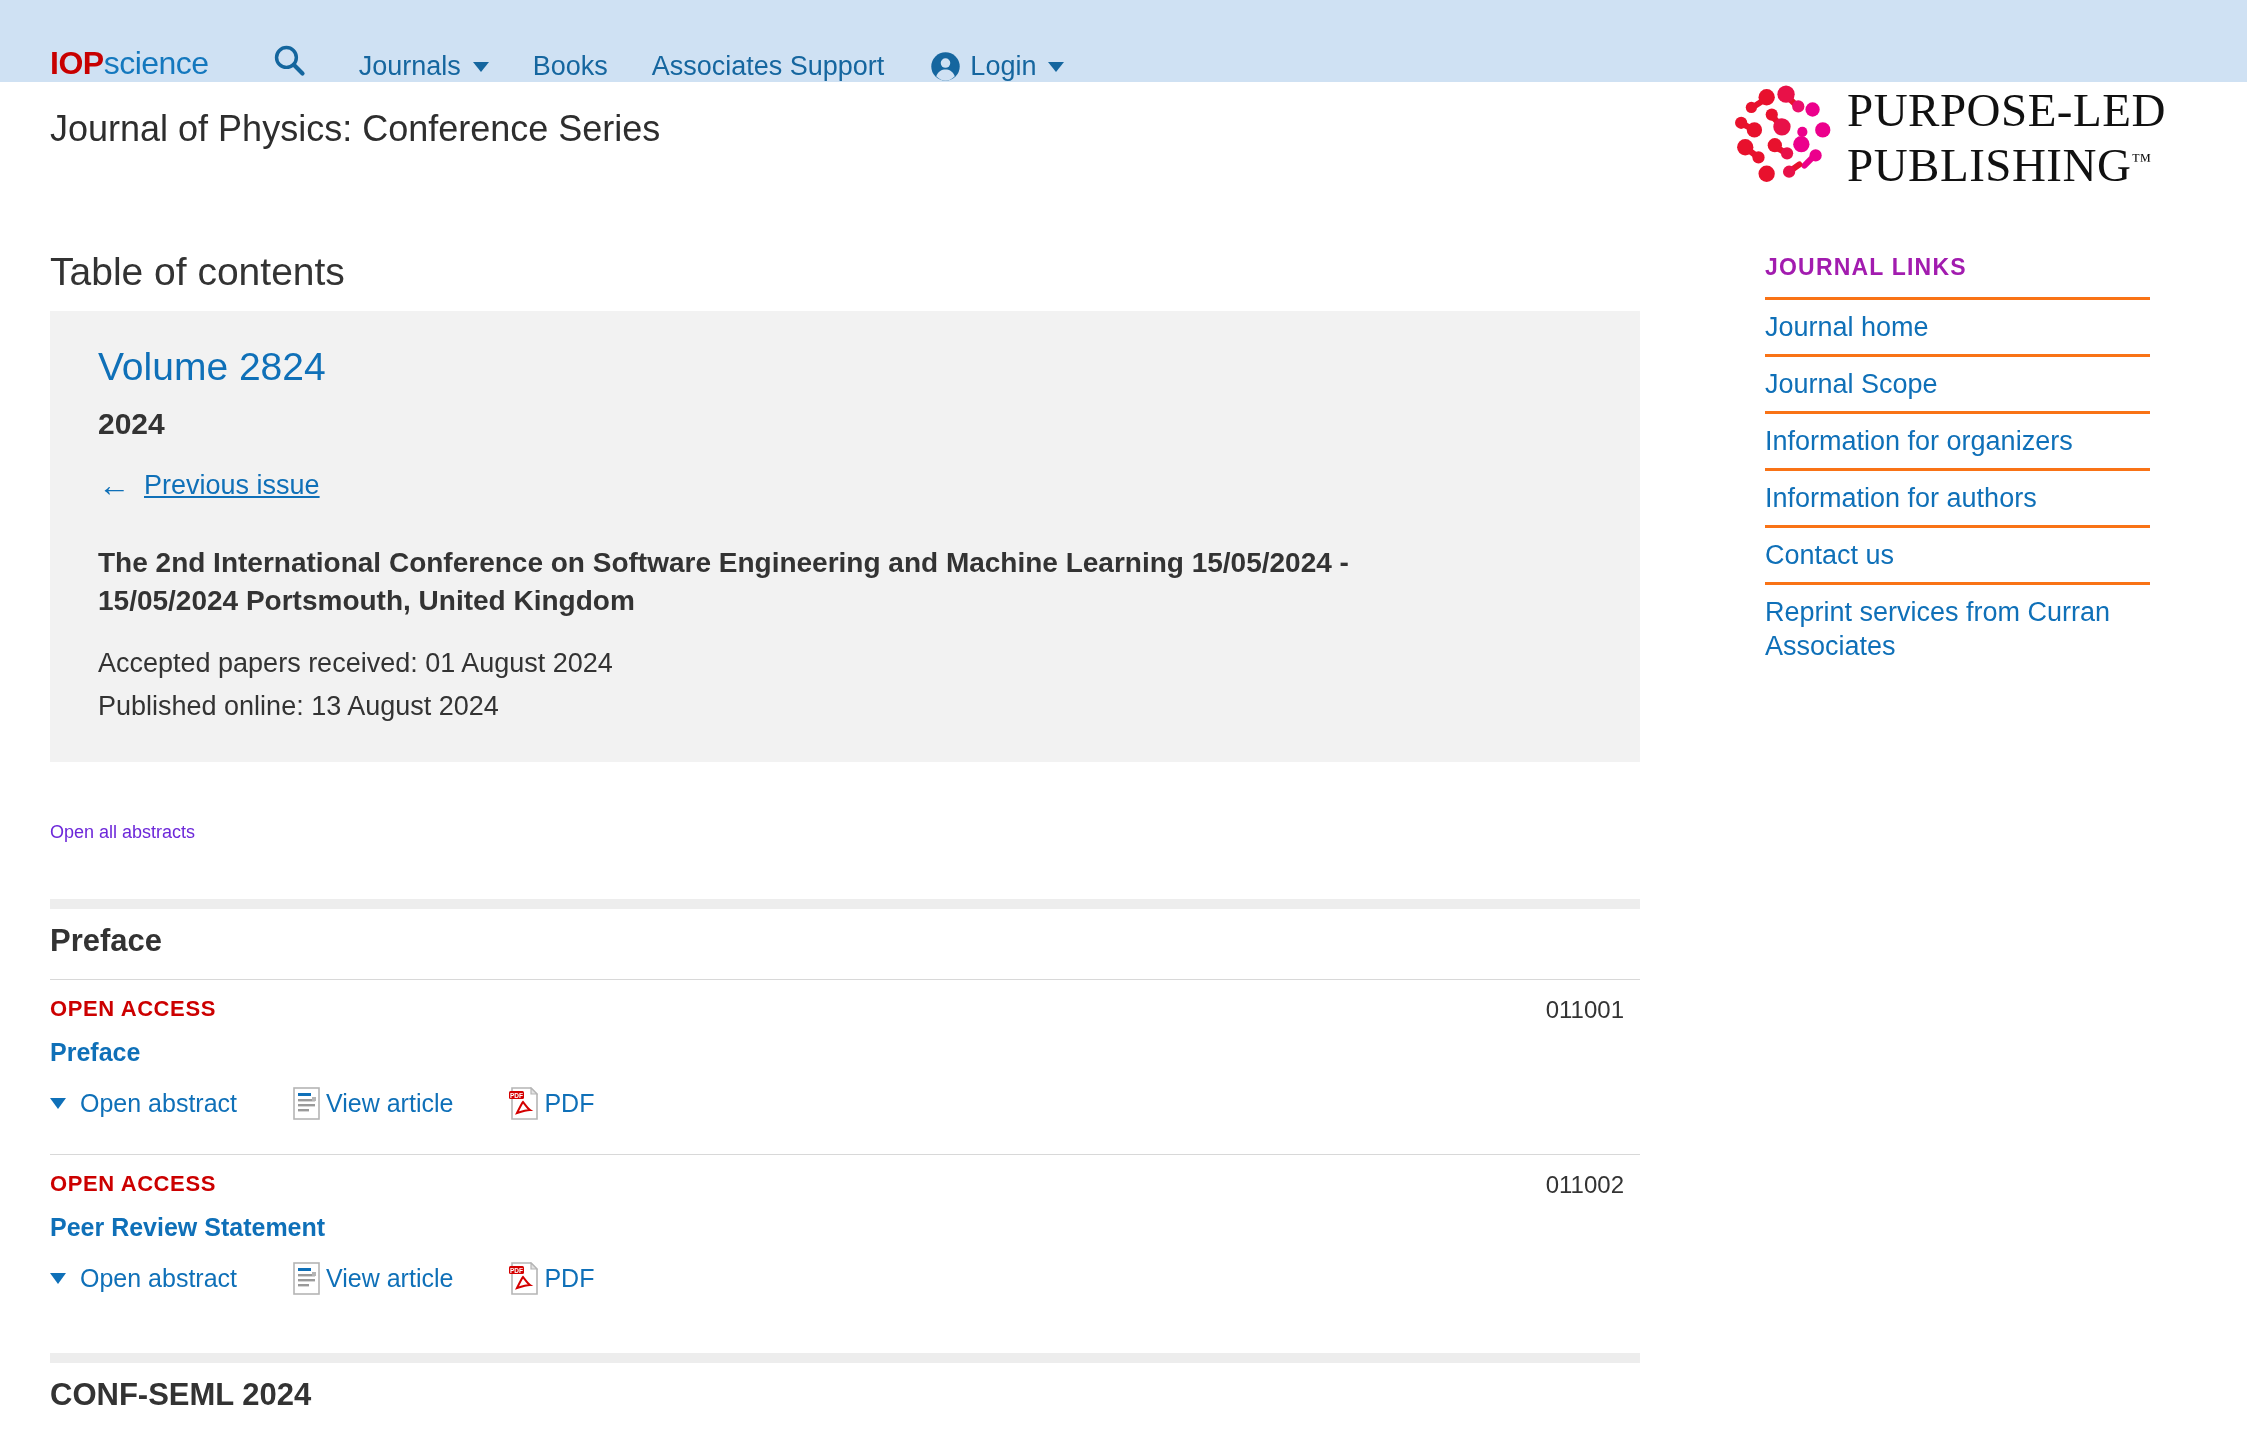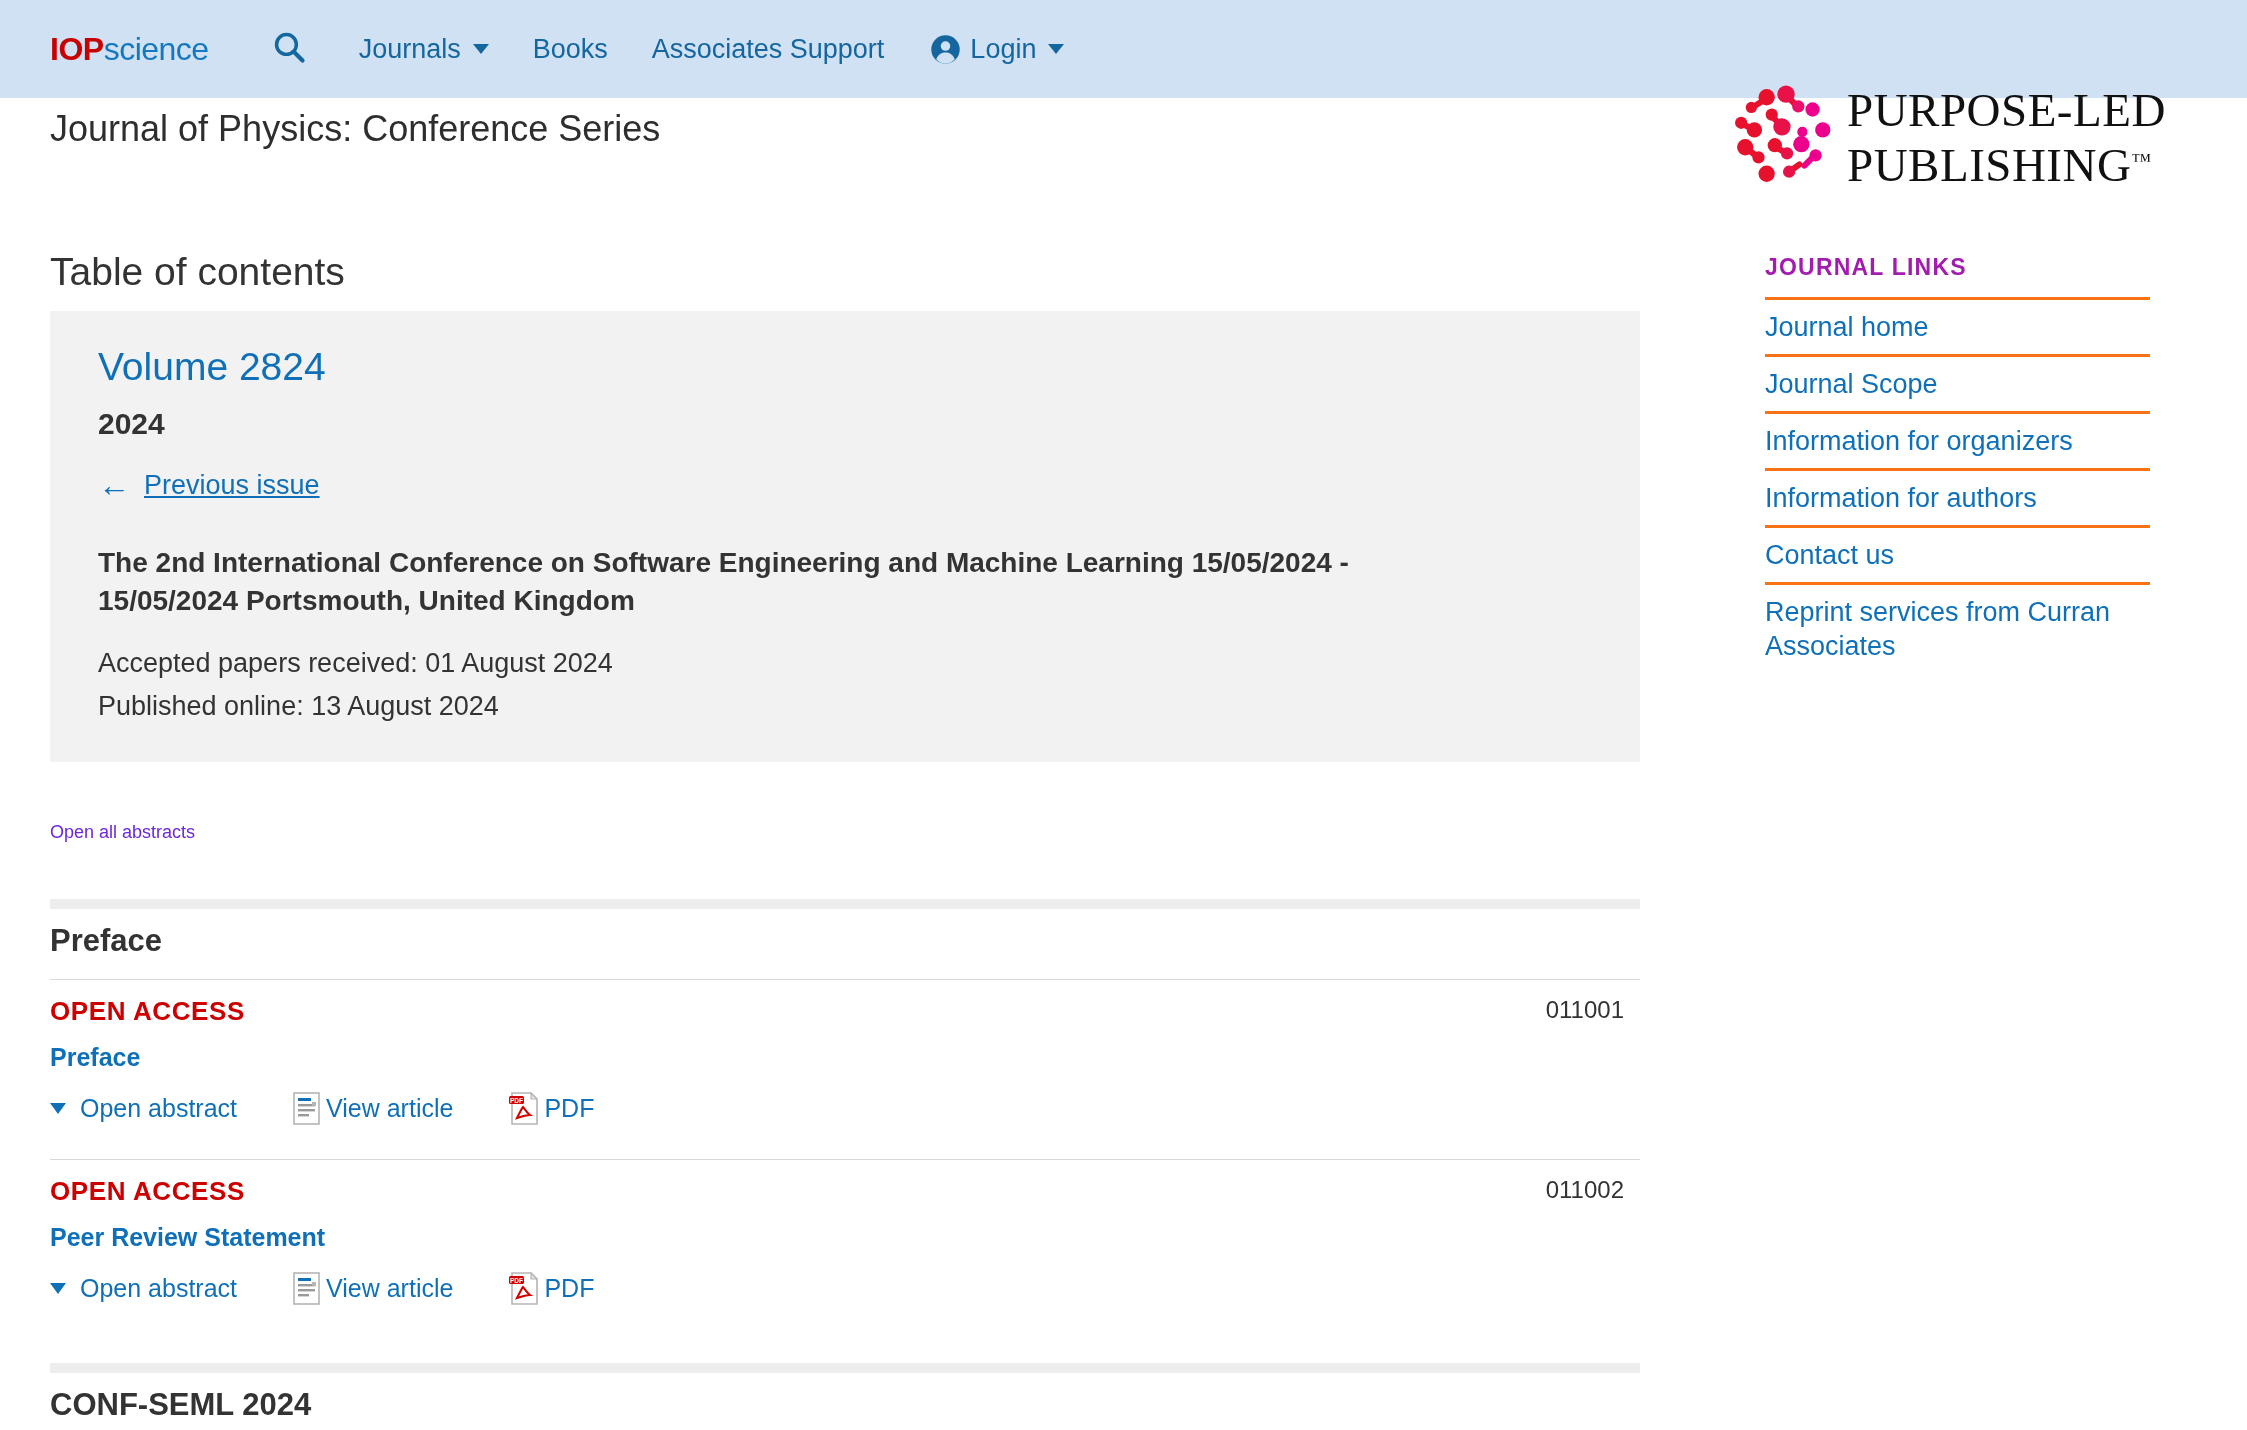--- a/index.html
+++ b/index.html
@@ -1,21 +1,21 @@
 <!DOCTYPE html>
 <html><head>
 <meta charset="utf-8">
 <style>
   * { margin:0; padding:0; box-sizing:border-box; }
   html,body { width:2247px; height:1430px; background:#fff;
     font-family:"Liberation Sans", sans-serif; color:#333; overflow:hidden; }
 
   
-  .header { position:absolute; left:0; top:0; width:2247px; height:98px;
-    background:#cfe1f3; display:flex; align-items:center; padding-left:50px; }
+  .header { position:absolute; left:0; top:0; width:2247px; height:82px;
+    background:#cfe1f3; display:flex; align-items:flex-end; padding-left:50px; }
   .logo { font-size:32px; cursor:pointer; letter-spacing:-0.5px; white-space:nowrap; }
   .logo .iop { color:#c80000; font-weight:800; }
   .logo .science { color:#1478be; font-weight:400; }
   .search-btn { margin-left:62px; display:flex; align-items:center; cursor:pointer; }
   .nav-item { display:flex; align-items:center; font-size:27px; color:#15669f;
     cursor:pointer; white-space:nowrap; }
   .nav-journals { margin-left:52px; }
   .nav-books { margin-left:44px; }
   .nav-pub { margin-left:44px; }
   .nav-login { margin-left:46px; }
@@ -48,21 +48,21 @@
 
   .open-all { margin-top:60px; font-size:18px; color:#6d28d9; cursor:pointer; display:inline-block; }
 
   .section-band { height:10px; background:#ededed; }
   .band-1 { margin-top:56px; }
   .band-2 { margin-top:24px; }
   .section-heading { font-size:31px; font-weight:700; color:#333; margin-top:14px; }
 
   .articles { margin-top:20px; }
   .article { border-top:1px solid #d8d8d8; padding:16px 0 34px; position:relative; }
-  .oa-label { color:#cc0000; font-weight:700; font-size:26px; letter-spacing:0.6px; }
+  .oa-label { color:#cc0000; font-weight:700; font-size:22px; letter-spacing:0.6px; }
   .art-num { position:absolute; right:16px; top:16px; font-size:24px; color:#333; }
   .art-title { margin-top:16px; font-size:25px; font-weight:700; color:#0f70b8;
     cursor:pointer; display:inline-block; }
   .art-links { margin-top:20px; display:flex; align-items:center; gap:56px; }
   .art-link { display:flex; align-items:center; font-size:25px; color:#0f70b8; cursor:pointer; }
   .tri-down { width:0; height:0; border-left:8px solid transparent; border-right:8px solid transparent;
     border-top:11px solid #0f70b8; margin-right:14px; display:inline-block; }
   .doc-ico, .pdf-ico { margin-right:6px; display:flex; }
 
   

